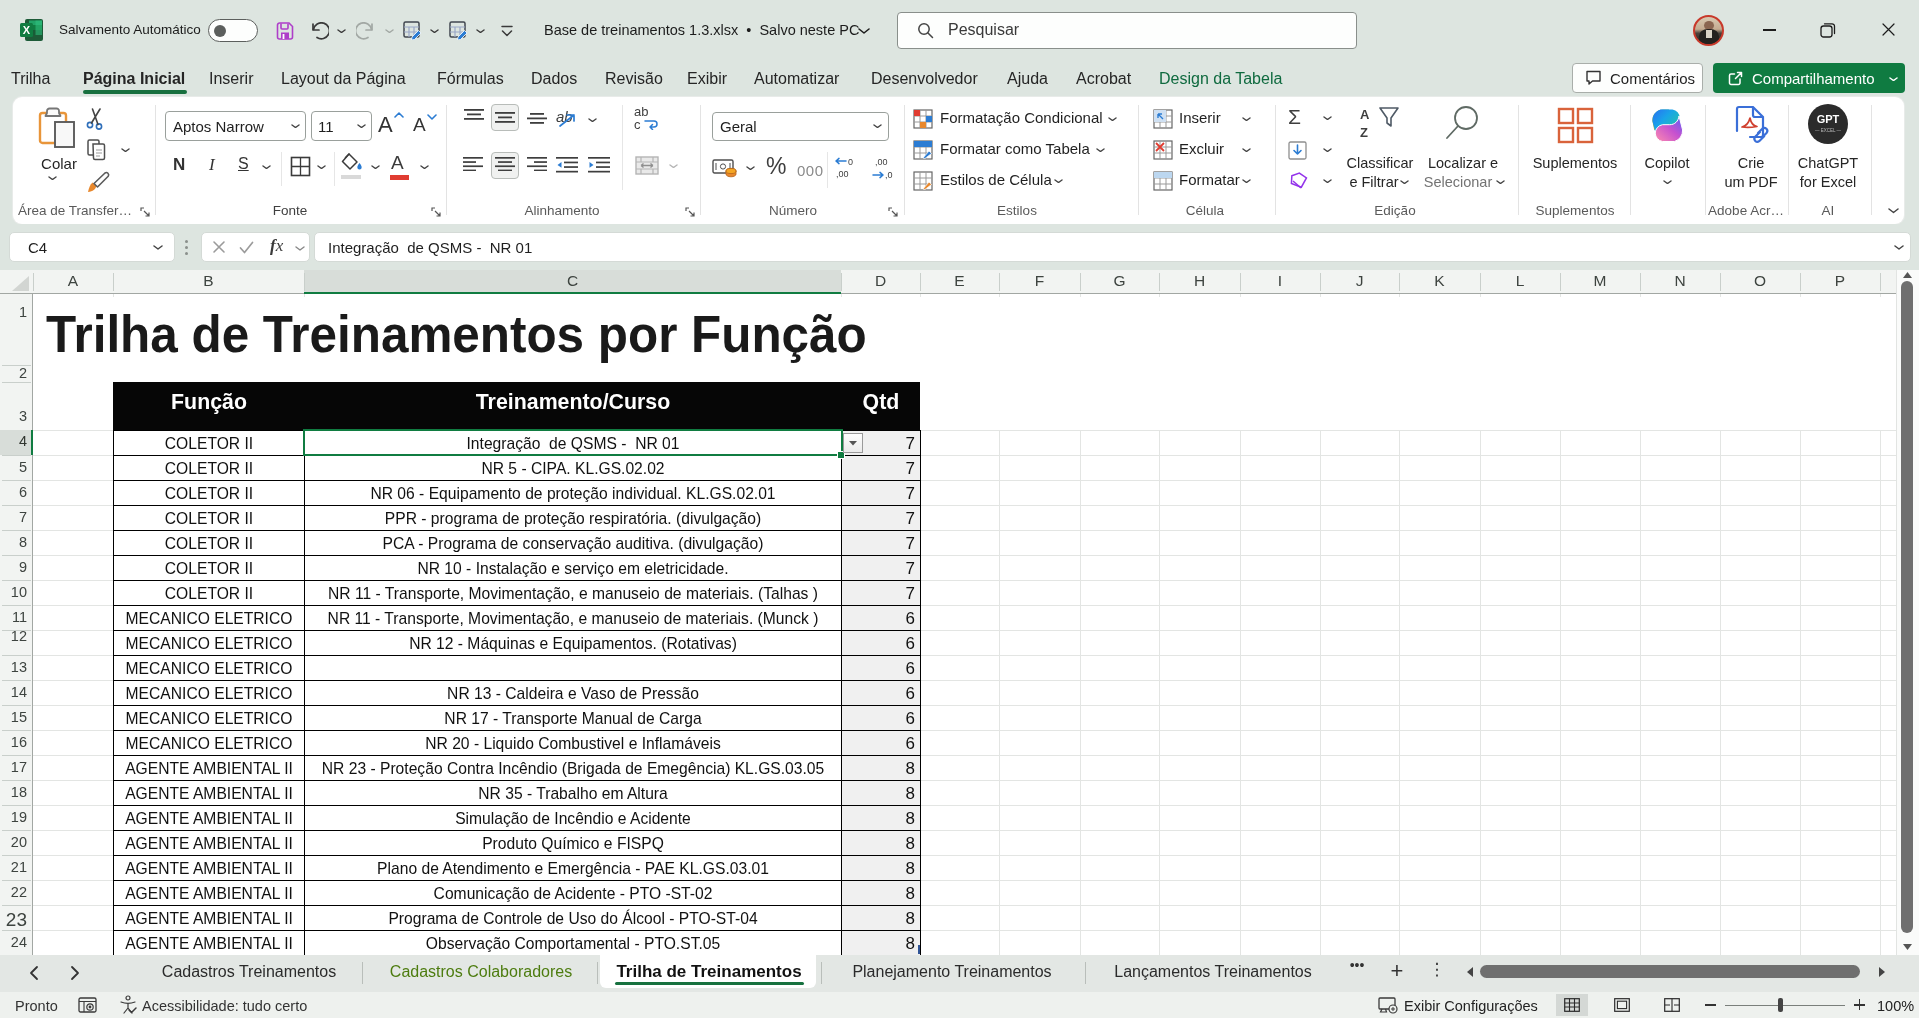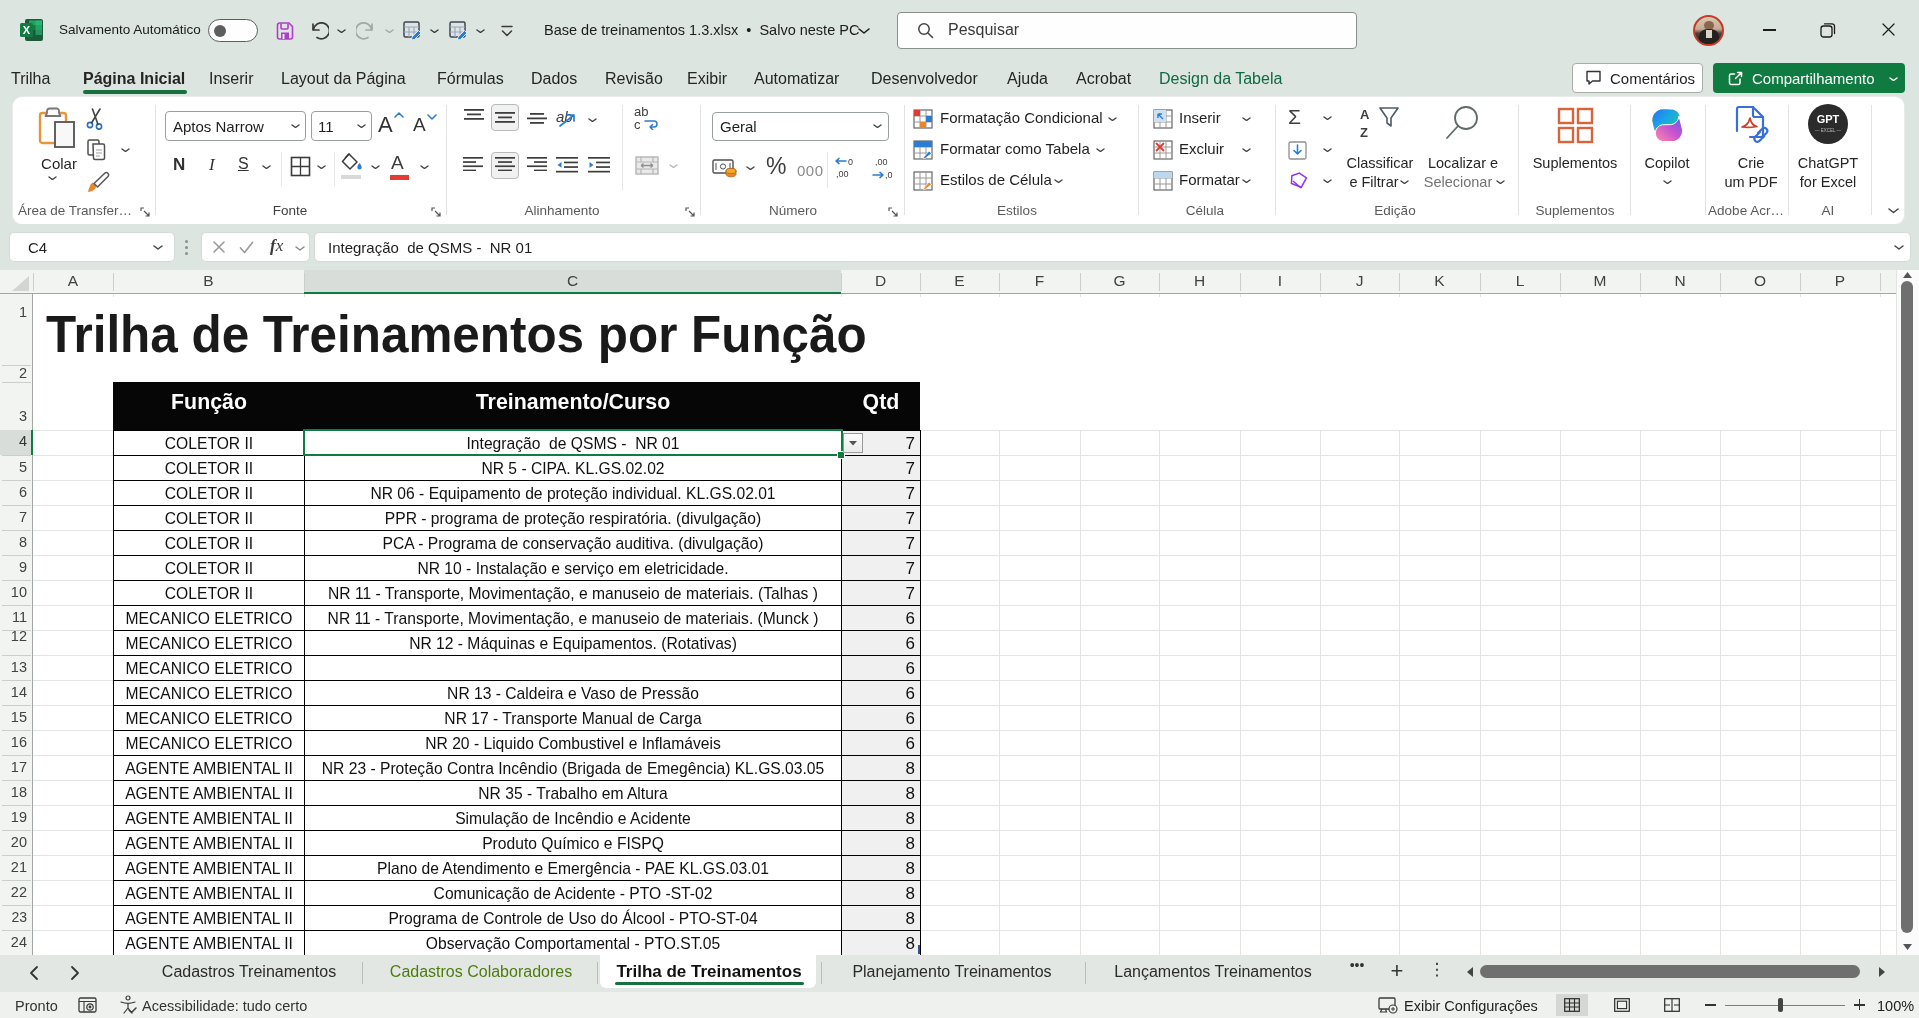--- a/index.html
+++ b/index.html
@@ -571,21 +571,21 @@
 <div class="a" style="left:27px;top:659.0px;font-size:14.5px;color:#3e4440;white-space:nowrap;transform:translateX(-100%);">13</div>
 <div class="a" style="left:27px;top:684.0px;font-size:14.5px;color:#3e4440;white-space:nowrap;transform:translateX(-100%);">14</div>
 <div class="a" style="left:27px;top:709.0px;font-size:14.5px;color:#3e4440;white-space:nowrap;transform:translateX(-100%);">15</div>
 <div class="a" style="left:27px;top:734.0px;font-size:14.5px;color:#3e4440;white-space:nowrap;transform:translateX(-100%);">16</div>
 <div class="a" style="left:27px;top:759.0px;font-size:14.5px;color:#3e4440;white-space:nowrap;transform:translateX(-100%);">17</div>
 <div class="a" style="left:27px;top:784.0px;font-size:14.5px;color:#3e4440;white-space:nowrap;transform:translateX(-100%);">18</div>
 <div class="a" style="left:27px;top:809.0px;font-size:14.5px;color:#3e4440;white-space:nowrap;transform:translateX(-100%);">19</div>
 <div class="a" style="left:27px;top:834.0px;font-size:14.5px;color:#3e4440;white-space:nowrap;transform:translateX(-100%);">20</div>
 <div class="a" style="left:27px;top:859.0px;font-size:14.5px;color:#3e4440;white-space:nowrap;transform:translateX(-100%);">21</div>
 <div class="a" style="left:27px;top:884.0px;font-size:14.5px;color:#3e4440;white-space:nowrap;transform:translateX(-100%);">22</div>
-<div class="a" style="left:27px;top:909.0px;font-size:14px;color:#3e4440;white-space:nowrap;transform:translateX(-100%);">23</div>
+<div class="a" style="left:27px;top:909.0px;font-size:19px;color:#3e4440;white-space:nowrap;transform:translateX(-100%);">23</div>
 <div class="a" style="left:27px;top:934.0px;font-size:14.5px;color:#3e4440;white-space:nowrap;transform:translateX(-100%);">24</div>
 <div class="a" style="left:0;top:430px;width:33px;height:25px;background:#d8ddd9;border-right:2.5px solid #107c41;"></div>
 <div class="a" style="left:27px;top:433px;font-size:14.5px;color:#30352f;white-space:nowrap;transform:translateX(-100%);">4</div>
 <div class="a" style="left:33px;top:430px;width:1863px;height:1px;background:#e3e5e3;"></div>
 <div class="a" style="left:33px;top:455px;width:1863px;height:1px;background:#e3e5e3;"></div>
 <div class="a" style="left:33px;top:480px;width:1863px;height:1px;background:#e3e5e3;"></div>
 <div class="a" style="left:33px;top:505px;width:1863px;height:1px;background:#e3e5e3;"></div>
 <div class="a" style="left:33px;top:530px;width:1863px;height:1px;background:#e3e5e3;"></div>
 <div class="a" style="left:33px;top:555px;width:1863px;height:1px;background:#e3e5e3;"></div>
 <div class="a" style="left:33px;top:580px;width:1863px;height:1px;background:#e3e5e3;"></div>

